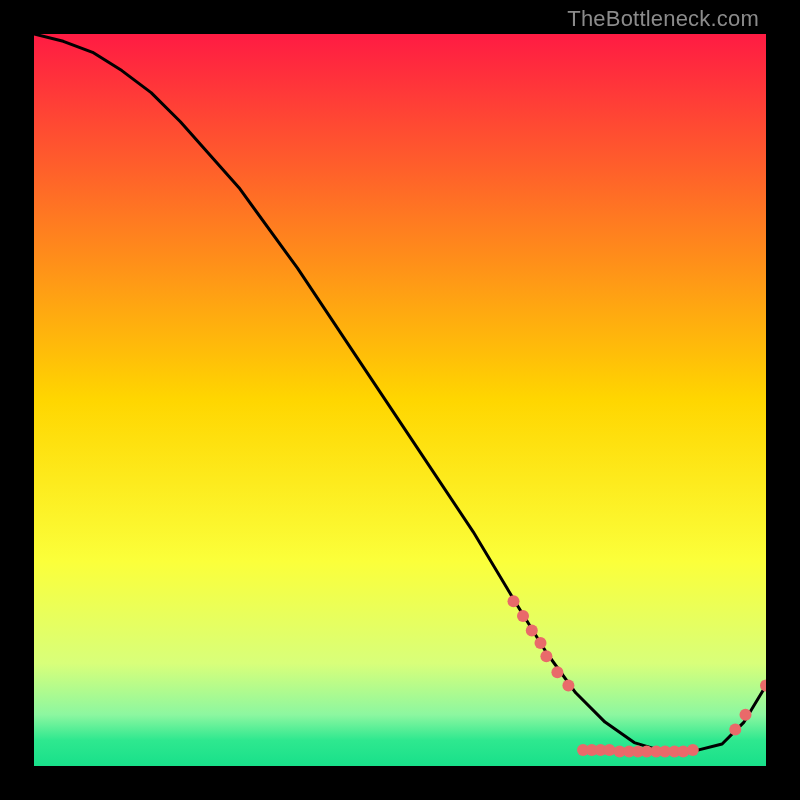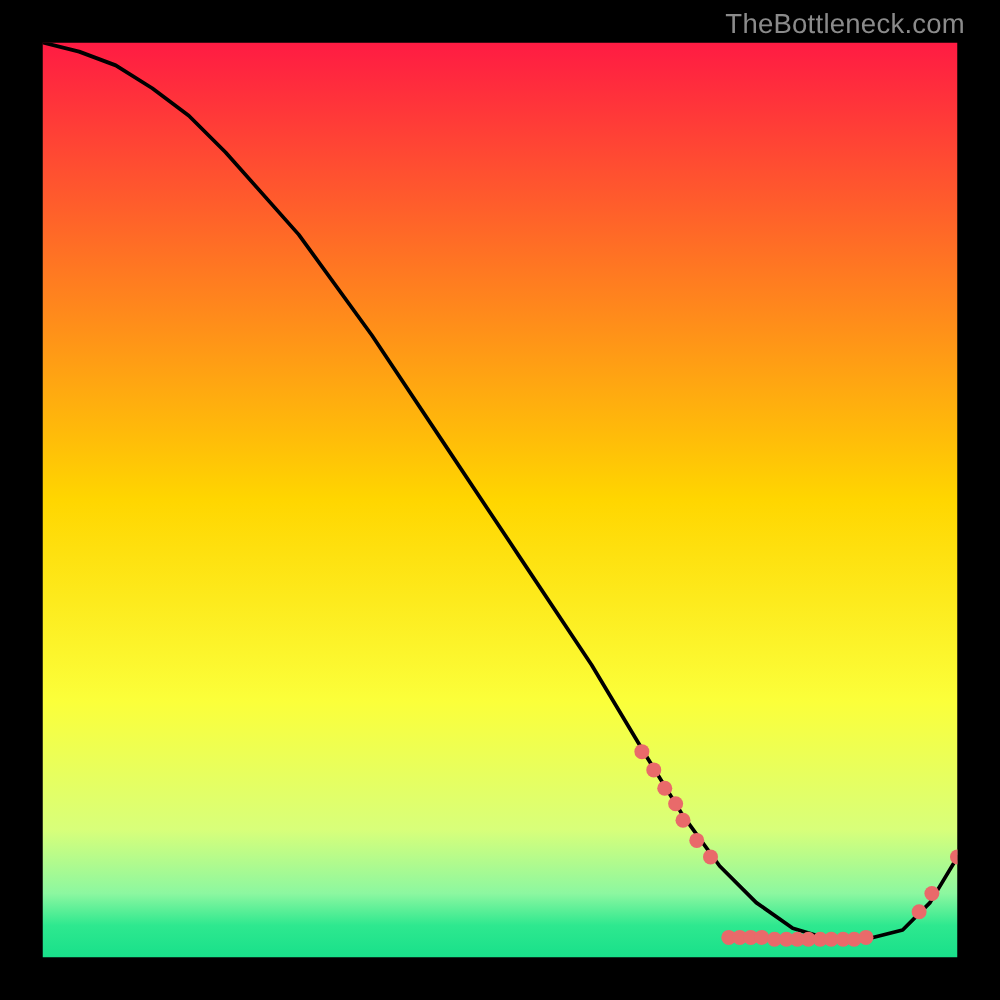--- a/index.html
+++ b/index.html
@@ -20,21 +20,21 @@
   }
   .plot {
     position: absolute;
     left: 34px;
     top: 34px;
     width: 732px;
     height: 732px;
   }
   .watermark {
     position: absolute;
-    right: 28px;
+    right: 41px;
     top: 6px;
     font-family: Arial, Helvetica, sans-serif;
     font-size: 22px;
     color: #8b8b8b;
     letter-spacing: 0.2px;
   }
 </style>
 </head>
 <body>
 

